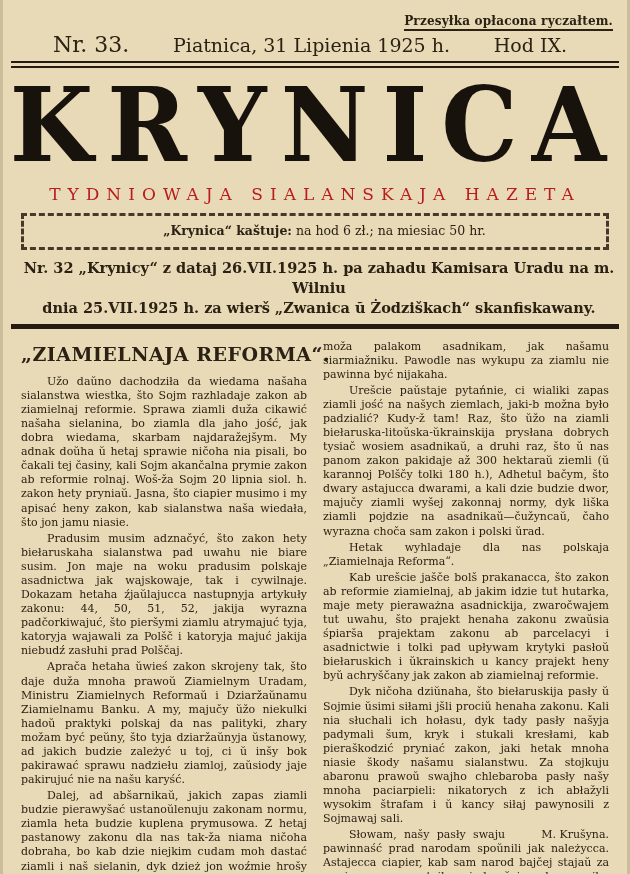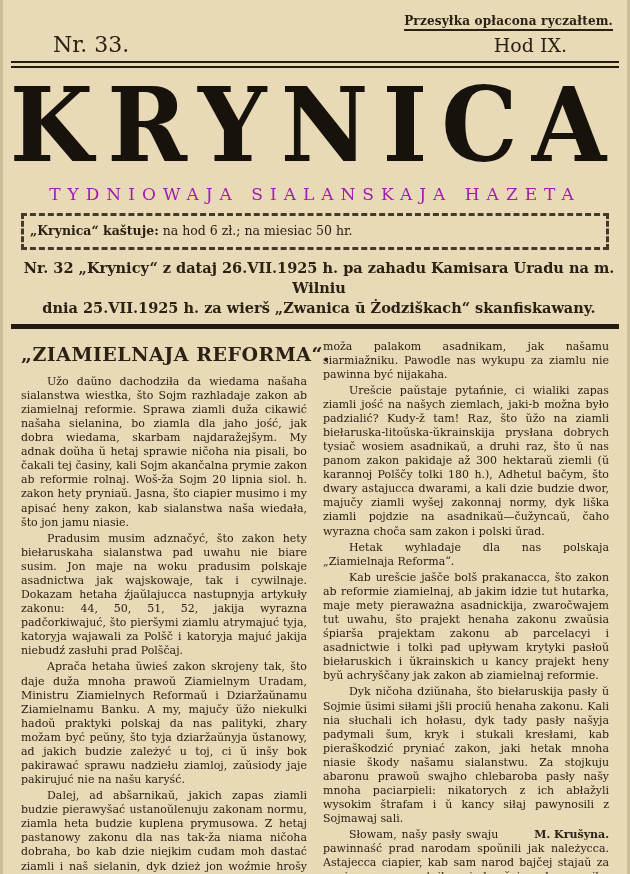--- a/index.html
+++ b/index.html
@@ -26,64 +26,65 @@
     border-top:2px solid #241c12;border-bottom:2px solid #241c12;
   }
   
   .masthead{
     text-align:center;font-weight:bold;font-size:96px;line-height:1.02;
     letter-spacing:14px;margin-top:4px;color:#17120c;
     font-family:"DejaVu Serif", serif;
     transform:scaleY(1.08);transform-origin:top center;
   }
   .subtitle{
-    text-align:center;font-size:17px;letter-spacing:7px;margin-top:14px;color:#a21caf;
+    text-align:center;font-size:17px;letter-spacing:7px;margin-top:14px;color:#b91c1c;
   }
   
   .info-box{
     margin:9px 18px 0;border:3px dashed #45392a;display:flex;align-items:stretch;
   }
   .info-left{
     flex:0 0 53%;border-right:3px dashed #45392a;
     padding:8px 6px 9px;text-align:center;
   }
-  .info-right{flex:1;padding:8px 6px 9px;text-align:left;}
+  .info-right{flex:1;padding:8px 6px 9px;text-align:center;margin-left:19px;}
   .info-line{font-size:12.5px;line-height:1.1;}
   .info-line + .info-line{margin-top:8px;}
   .b{font-weight:bold;}
   
   .confiscation{
     margin-top:8px;text-align:center;font-weight:bold;font-size:14.5px;line-height:1.4;margin-left:8px;
   }
   .thick-rule{height:5px;background:#241c12;margin:5px 8px 0;}
   
   .columns{display:flex;gap:16px;padding:11px 18px 0;}
   .col{
     flex:1;min-width:0;text-align:justify;
     font-size:11px;line-height:1.28;
   }
   .headline{
     text-align:center;font-weight:bold;font-size:19px;letter-spacing:0.5px;
     margin:2px 0 9px;white-space:nowrap;
   }
   .col p{margin:0 0 2px;text-indent:26px;}
   .col p.noindent{text-indent:0;}
-  .signature{float:right;font-weight:bold;padding-left:10px;}
+  .signature{float:right;font-weight:normal;padding-left:10px;}
 </style>
 </head>
 <body>
 
 <div class="page">
 
   <div class="postal-row">
     <span>Przesyłka opłacona ryczałtem.</span>
   </div>
 
   <div class="issue-row">
     <span class="num">Nr. 33.</span>
+    <span>Piatnica, 31 Lipienia 1925 h.</span>
     <span>Hod IX.</span>
   </div>
   <div class="double-rule"></div>
 
   <div class="masthead">KRYNICA</div>
   <div class="subtitle">TYDNIOWAJA SIALANSKAJA HAZETA</div>
 
   <div class="info-box">
     <div class="info-right">
       <div class="info-line"><span class="b">„Krynica“ kaštuje:</span><span> na hod 6 zł.; na miesiac 50 hr.</span></div>

